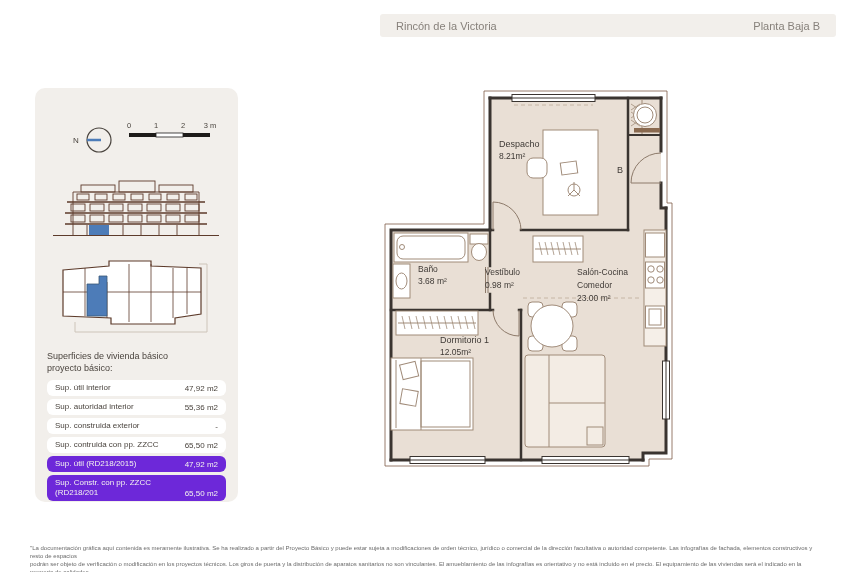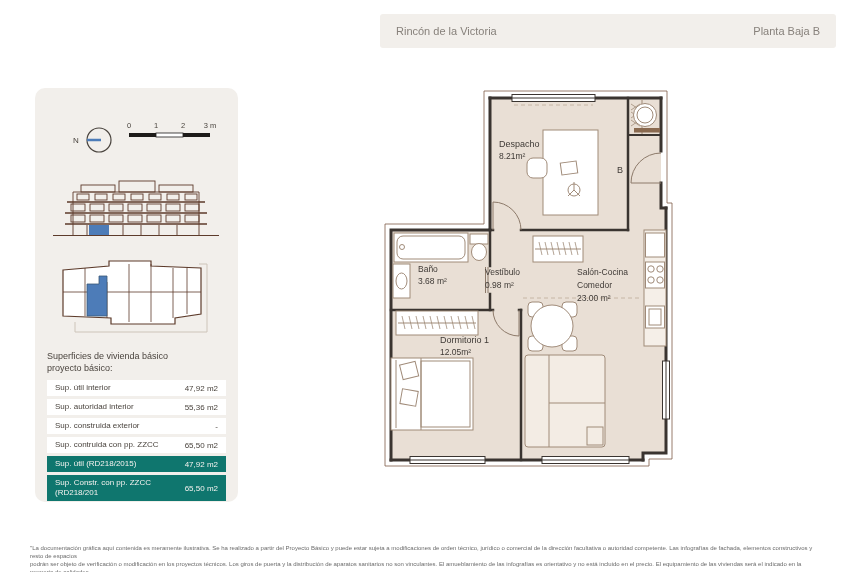--- a/index.html
+++ b/index.html
@@ -1,39 +1,39 @@
 <!DOCTYPE html>
 <html><head>
 <meta charset="utf-8">
 <style>
   html,body{margin:0;padding:0;}
   body{width:850px;height:572px;position:relative;background:#ffffff;
        font-family:"Liberation Sans",sans-serif;overflow:hidden;}
   .abs{position:absolute;}
 
   
-  .header-bar{left:380px;top:14px;width:456px;height:34px;background:#f2efeb;
+  .header-bar{left:380px;top:14px;width:456px;height:23px;background:#f2efeb;
     border-radius:3px;display:flex;align-items:center;justify-content:space-between;
     padding:0 16px;box-sizing:border-box;color:#87817b;font-size:11px;}
 
   
   .panel{left:35px;top:88px;width:203px;height:414px;background:#f2efeb;
     border-radius:10px;box-sizing:border-box;padding:14px 12px;overflow:hidden;}
   .panel svg{display:block;}
   .compass{margin-top:14px;}
   .elevation{margin-top:10px;}
   .siteplan{margin-top:8px;}
   .tbl-title{margin-top:10px;font-size:9px;line-height:12px;color:#4a443e;}
   .rows{margin-top:6px;}
-  .row{background:#ffffff;border-radius:0;margin-bottom:3px;
+  .row{background:#ffffff;border-radius:6px;margin-bottom:3px;
     display:flex;justify-content:space-between;align-items:center;
     padding:3px 8px;font-size:8px;color:#4a443e;}
   .row .lbl{max-width:118px;line-height:10px;}
   .row .val{white-space:nowrap;}
-  .row.dark{background:#0f766e;color:#f4f2ef;}
+  .row.dark{background:#6d28d9;color:#f4f2ef;align-items:flex-end;}
 
   
   .plan-wrap{left:381px;top:78px;}
   .plan text{font-family:"Liberation Sans",sans-serif;fill:#3f3a36;}
   .wall{stroke:#3a3430;fill:none;stroke-linecap:square;}
   .furn{stroke:#a08b79;stroke-width:1;fill:#ffffff;}
   .furnl{stroke:#a08b79;stroke-width:1;fill:none;}
   .door{stroke:#8d7a6a;stroke-width:1;fill:none;}
   .dash{stroke:#bdab99;stroke-width:0.8;fill:none;stroke-dasharray:4 3;}
 

